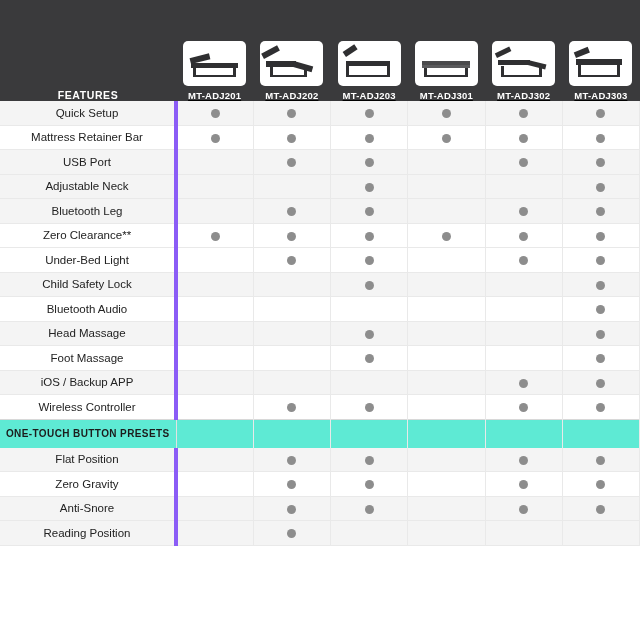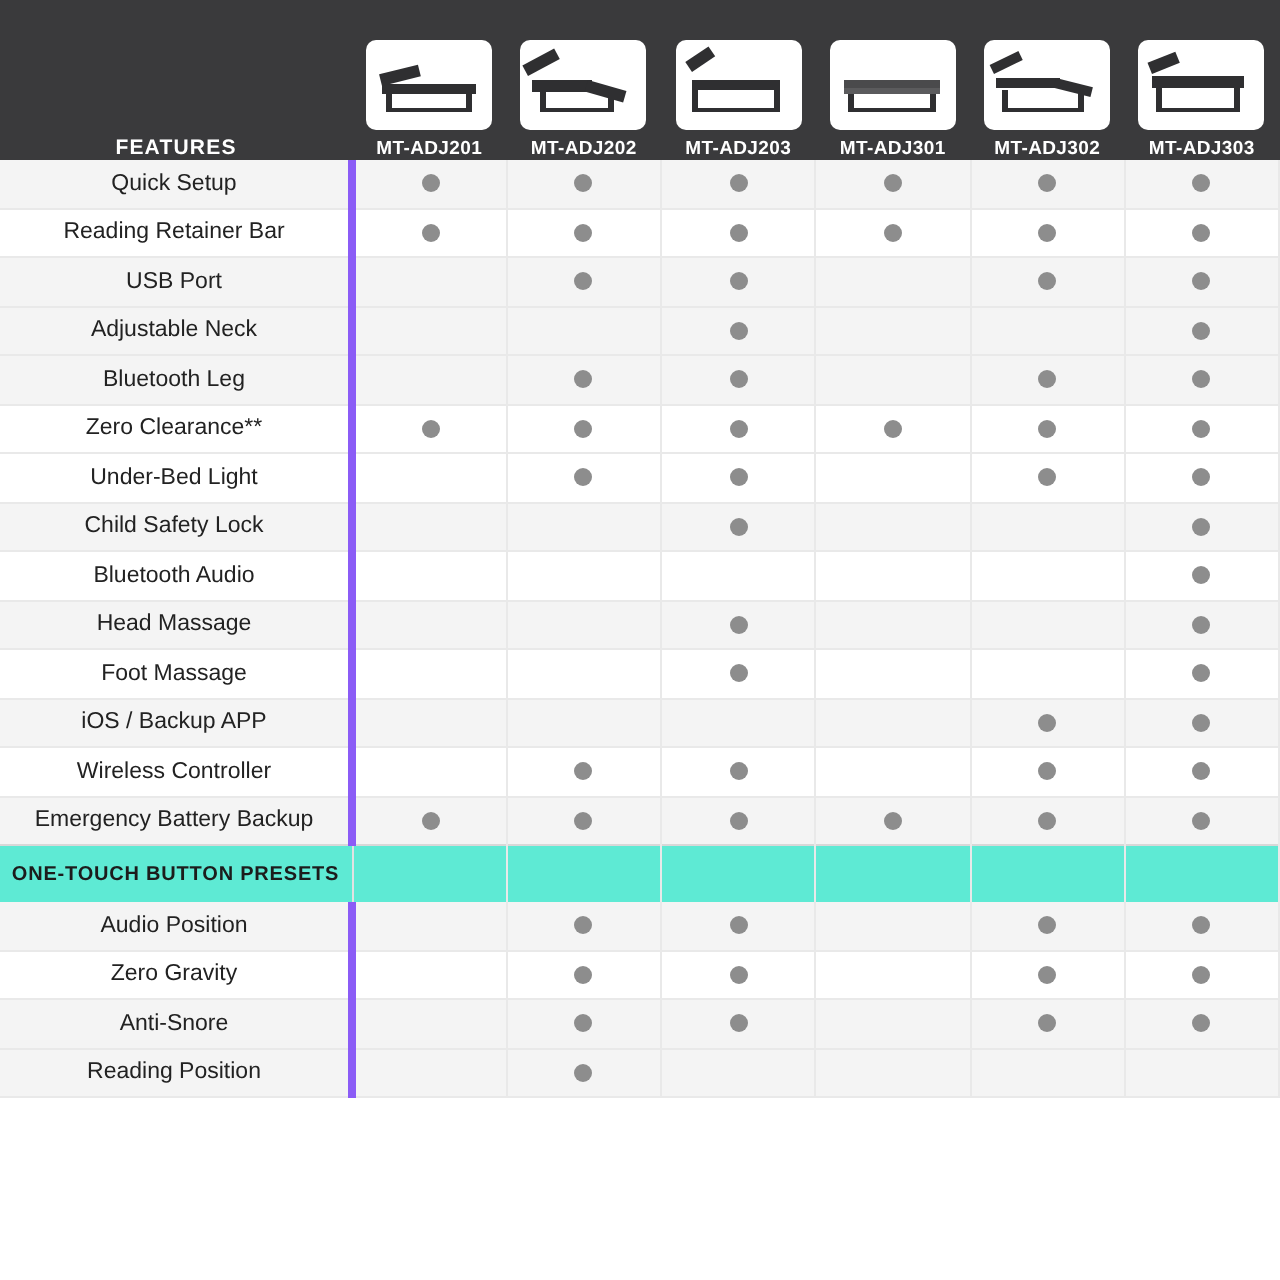--- a/index.html
+++ b/index.html
@@ -22,21 +22,22 @@
   }
   
   .header-row {
     background: #be185d;
   }
   .header-cell {
     background: #3a3a3c;
     text-align: center;
     vertical-align: bottom;
     padding-bottom: 10px;
-    height: 80px;
+    height: 101px;
+    text-decoration: underline;
   }
   .features-head {
     background: #3a3a3c;
     color: #ffffff;
     font-size: 10.5px;
     font-weight: bold;
     letter-spacing: 0.6px;
     text-align: center;
     vertical-align: bottom;
     padding-bottom: 12px;
@@ -200,21 +201,21 @@
       <tr class="row-odd sep">
         <td class="row-label">Quick Setup</td>
         <td class="cell"><span class="dot"></span></td>
         <td class="cell"><span class="dot"></span></td>
         <td class="cell"><span class="dot"></span></td>
         <td class="cell"><span class="dot"></span></td>
         <td class="cell"><span class="dot"></span></td>
         <td class="cell"><span class="dot"></span></td>
       </tr>
       <tr class="row-even sep">
-        <td class="row-label">Reading Retainer Bar</td>
+        <td class="row-label">Mattress Retainer Bar</td>
         <td class="cell"><span class="dot"></span></td>
         <td class="cell"><span class="dot"></span></td>
         <td class="cell"><span class="dot"></span></td>
         <td class="cell"><span class="dot"></span></td>
         <td class="cell"><span class="dot"></span></td>
         <td class="cell"><span class="dot"></span></td>
       </tr>
       <tr class="row-odd sep">
         <td class="row-label">USB Port</td>
         <td class="cell"><span class="dot empty"></span></td>
@@ -304,43 +305,34 @@
         <td class="cell"><span class="dot empty"></span></td>
         <td class="cell"><span class="dot"></span></td>
         <td class="cell"><span class="dot"></span></td>
       </tr>
       <tr class="row-even sep">
         <td class="row-label">Wireless Controller</td>
         <td class="cell"><span class="dot empty"></span></td>
         <td class="cell"><span class="dot"></span></td>
         <td class="cell"><span class="dot"></span></td>
         <td class="cell"><span class="dot empty"></span></td>
-        <td class="cell"><span class="dot"></span></td>
-        <td class="cell"><span class="dot"></span></td>
-      </tr>
-      <tr class="row-odd sep">
-        <td class="row-label">Emergency Battery Backup</td>
-        <td class="cell"><span class="dot"></span></td>
-        <td class="cell"><span class="dot"></span></td>
-        <td class="cell"><span class="dot"></span></td>
-        <td class="cell"><span class="dot"></span></td>
         <td class="cell"><span class="dot"></span></td>
         <td class="cell"><span class="dot"></span></td>
       </tr>
       <tr class="section-row">
         <td class="section-title">ONE-TOUCH BUTTON PRESETS</td>
         <td class="section-blank"></td>
         <td class="section-blank"></td>
         <td class="section-blank"></td>
         <td class="section-blank"></td>
         <td class="section-blank"></td>
         <td class="section-blank"></td>
       </tr>
       <tr class="row-odd sep">
-        <td class="row-label">Audio Position</td>
+        <td class="row-label">Flat Position</td>
         <td class="cell"><span class="dot empty"></span></td>
         <td class="cell"><span class="dot"></span></td>
         <td class="cell"><span class="dot"></span></td>
         <td class="cell"><span class="dot empty"></span></td>
         <td class="cell"><span class="dot"></span></td>
         <td class="cell"><span class="dot"></span></td>
       </tr>
       <tr class="row-even sep">
         <td class="row-label">Zero Gravity</td>
         <td class="cell"><span class="dot empty"></span></td>

